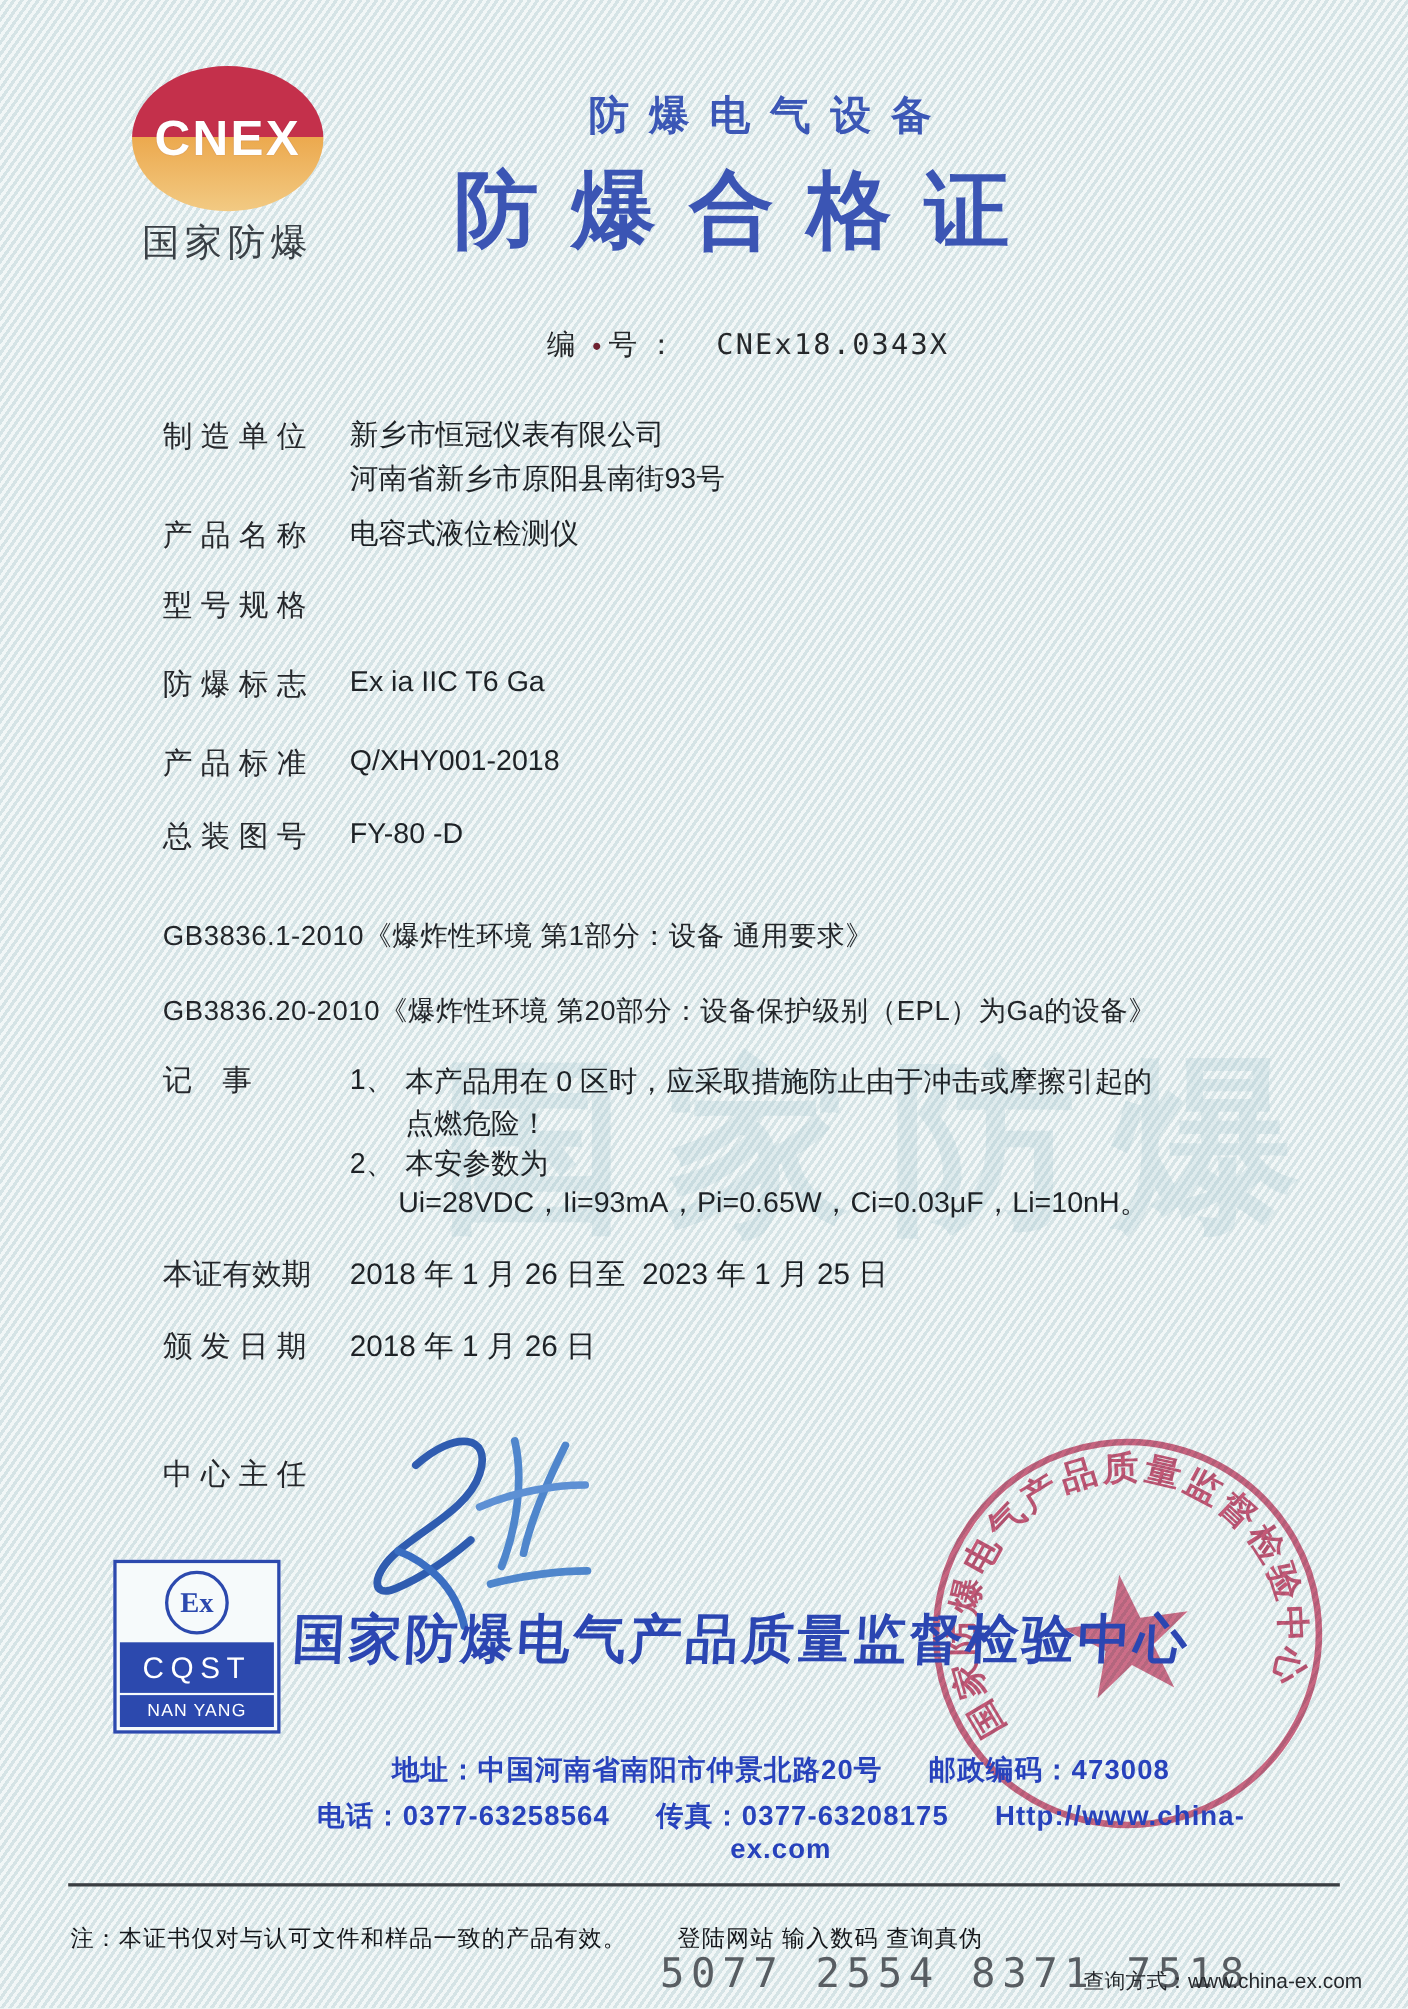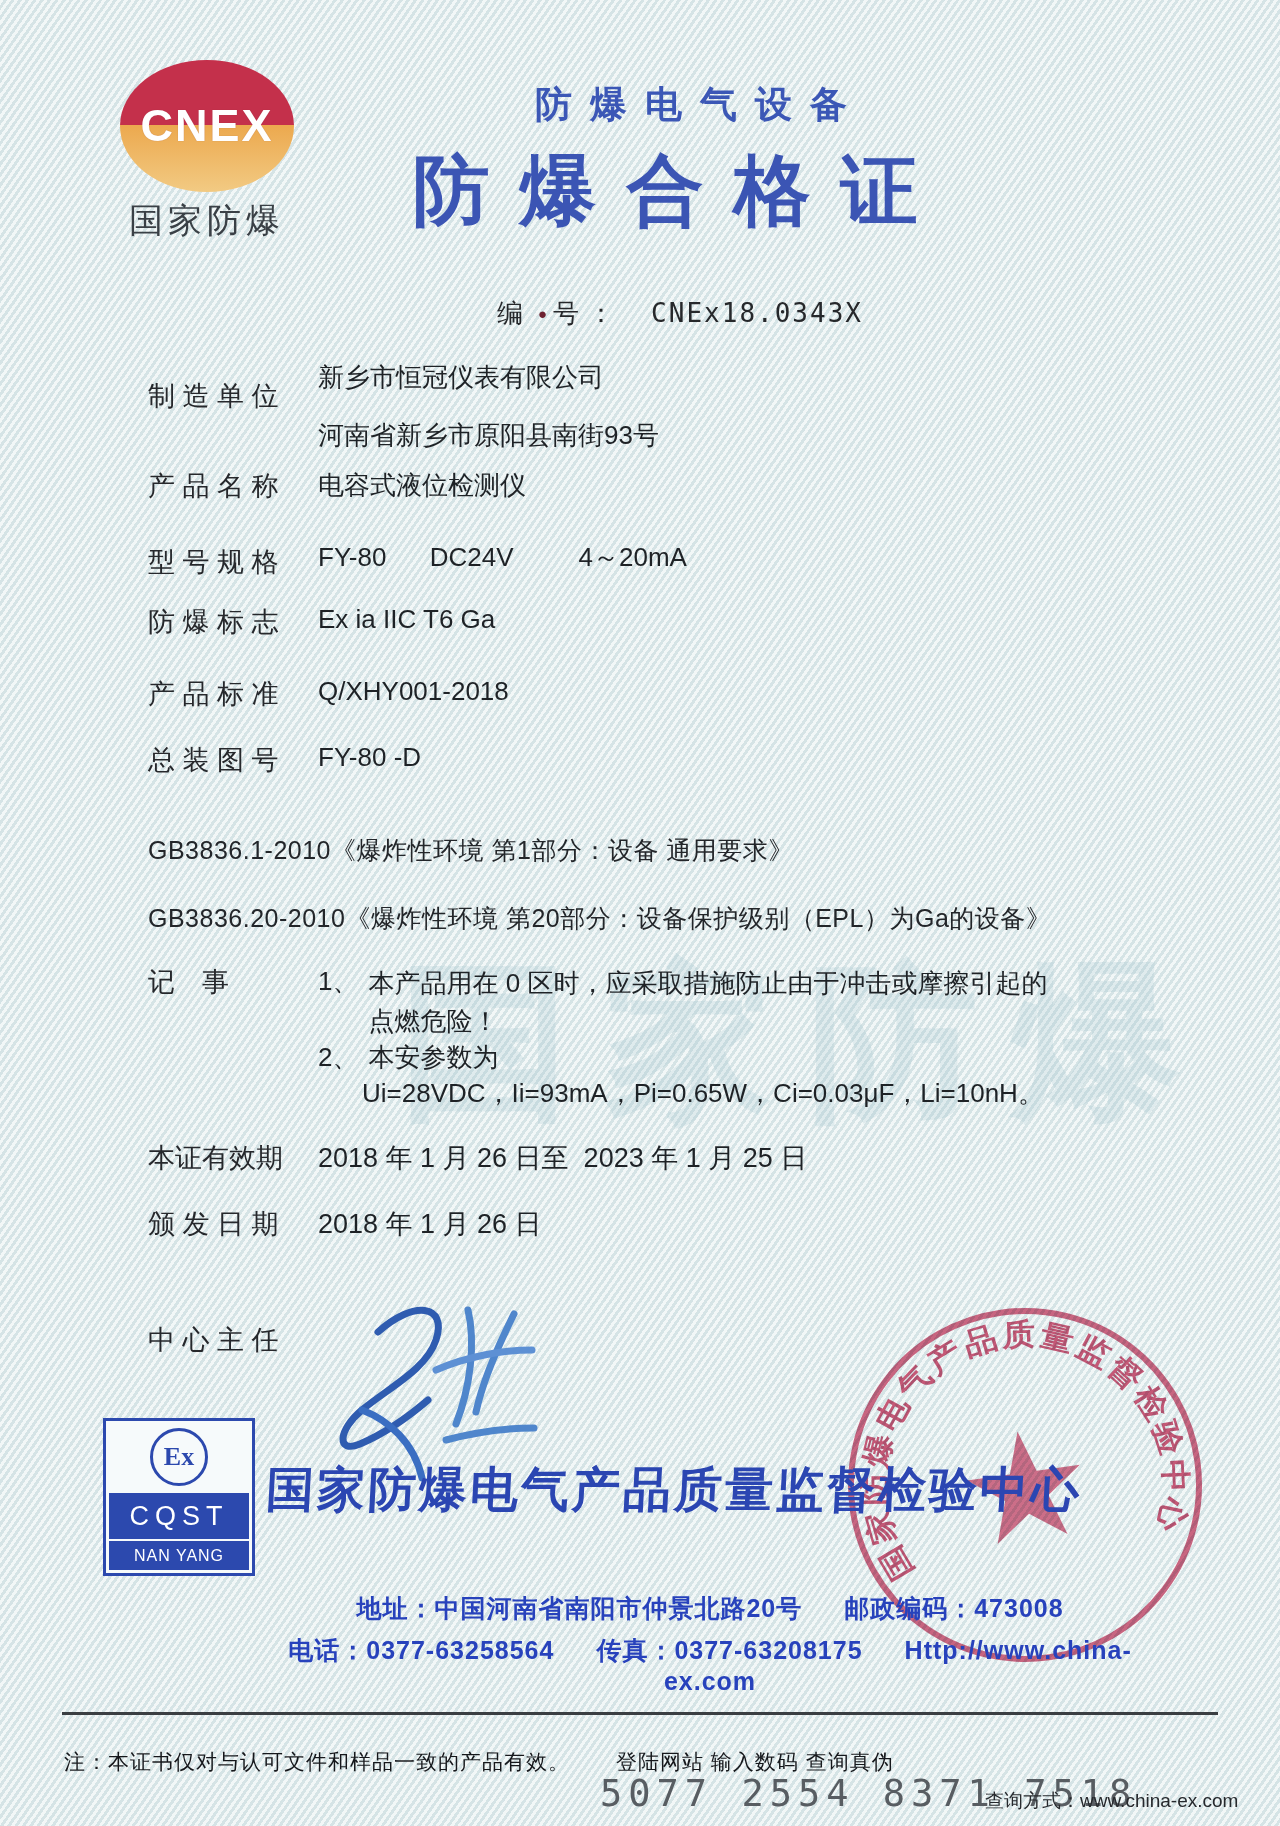--- a/index.html
+++ b/index.html
@@ -86,28 +86,27 @@
 
   <div class="abs hdr-title">防爆合格证</div>
   <div class="abs hdr-sub">防爆电气设备</div>
   <div class="abs hdr-no">
     <span class="lbl">编</span><span class="dot">●</span><span class="lbl">号：</span><span class="val">CNEx18.0343X</span>
   </div>
 
   <div class="abs wmark">国家防爆</div>
 
   <div class="abs flabel" style="top:378px">制 造 单 位</div>
-  <div class="abs fvalue" style="top:360px">新乡市恒冠仪表有限公司</div>
+  <div class="abs fvalue" style="top:378px">新乡市恒冠仪表有限公司</div>
   <div class="abs fvalue" style="top:418px">河南省新乡市原阳县南街93号</div>
 
   <div class="abs flabel" style="top:468px">产 品 名 称</div>
   <div class="abs fvalue" style="top:468px">电容式液位检测仪</div>
 
-  <div class="abs flabel" style="top:544px">型 号 规 格</div>
-  <div class="abs fvalue" style="top:540px">FY-80      DC24V         4～20mA</div>
+  <div class="abs flabel" style="top:532px">型 号 规 格</div>
 
   <div class="abs flabel" style="top:604px">防 爆 标 志</div>
   <div class="abs fvalue" style="top:604px">Ex ia IIC T6 Ga</div>
 
   <div class="abs flabel" style="top:676px">产 品 标 准</div>
   <div class="abs fvalue" style="top:676px">Q/XHY001-2018</div>
 
   <div class="abs flabel" style="top:742px">总 装 图 号</div>
   <div class="abs fvalue" style="top:742px">FY-80 -D</div>
 

